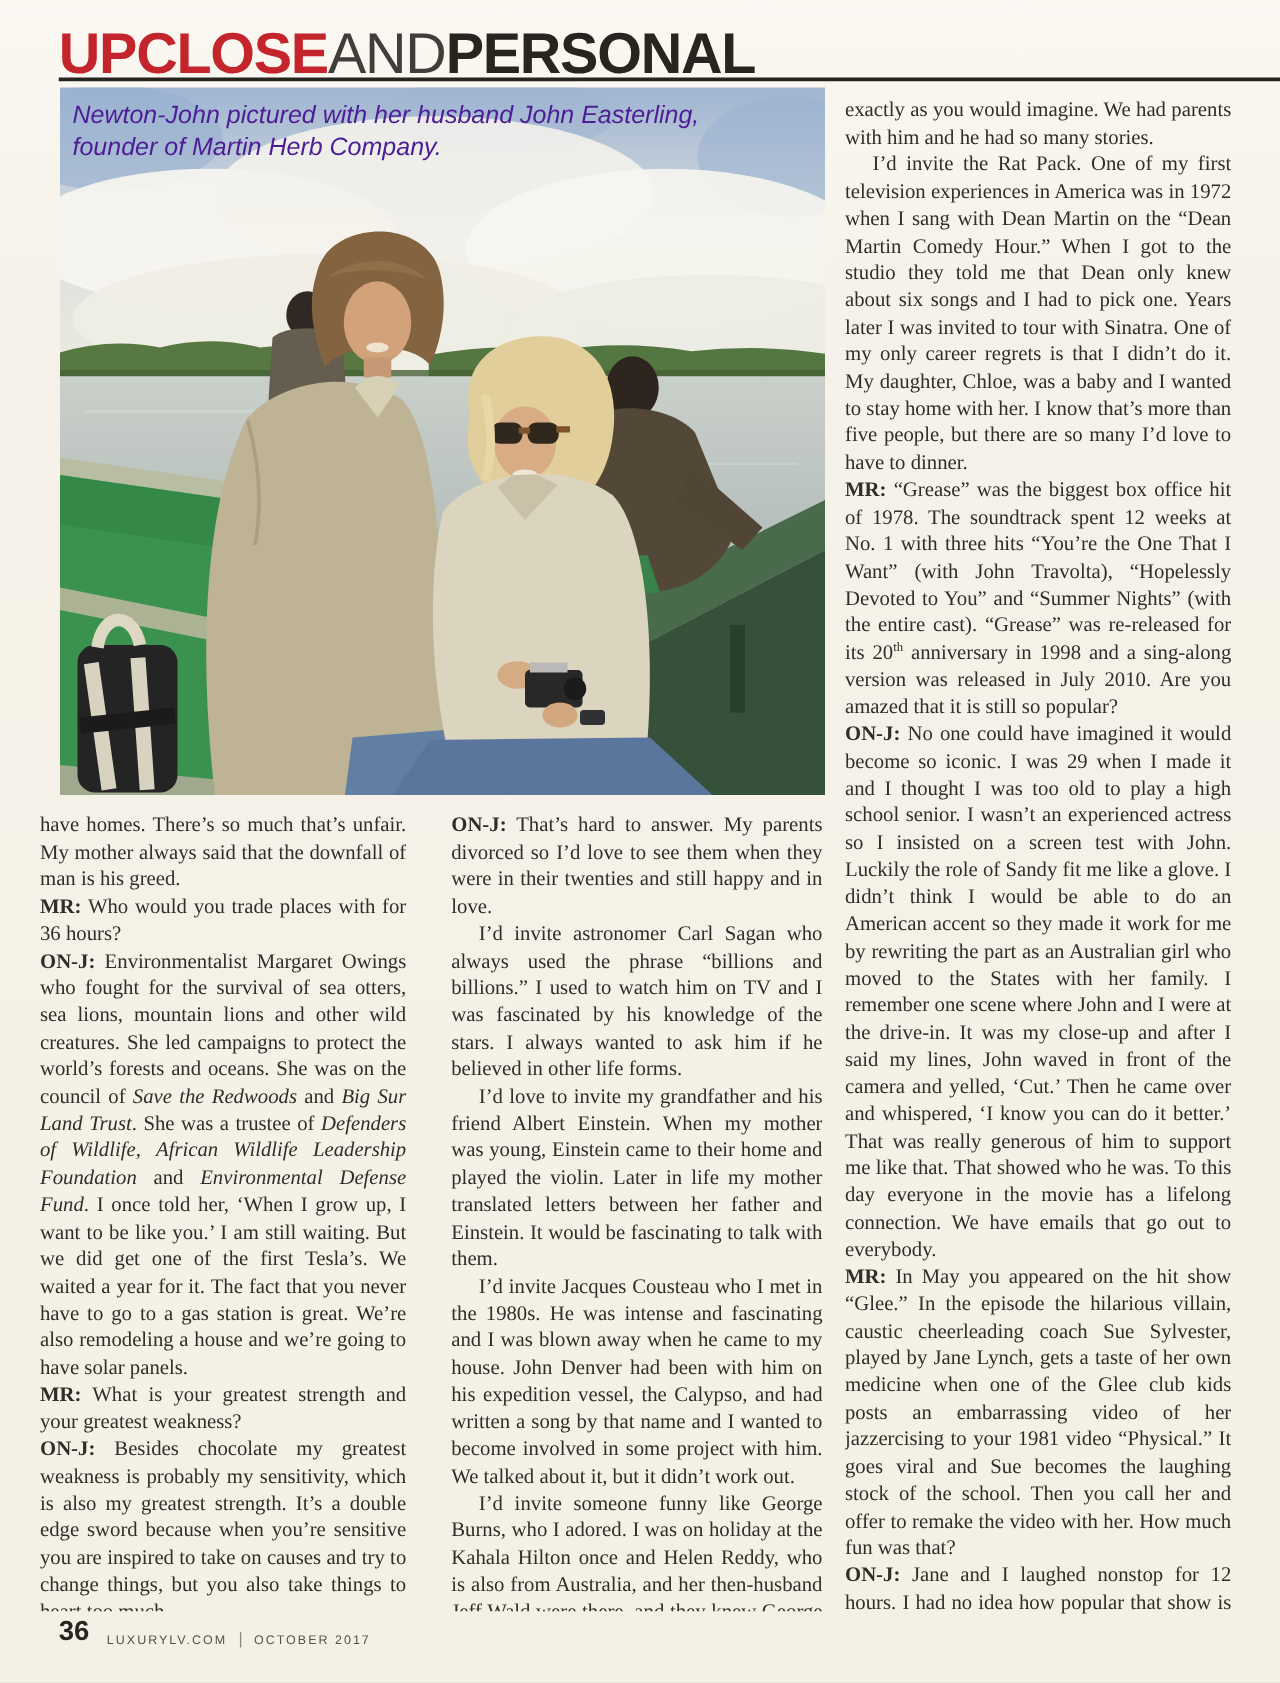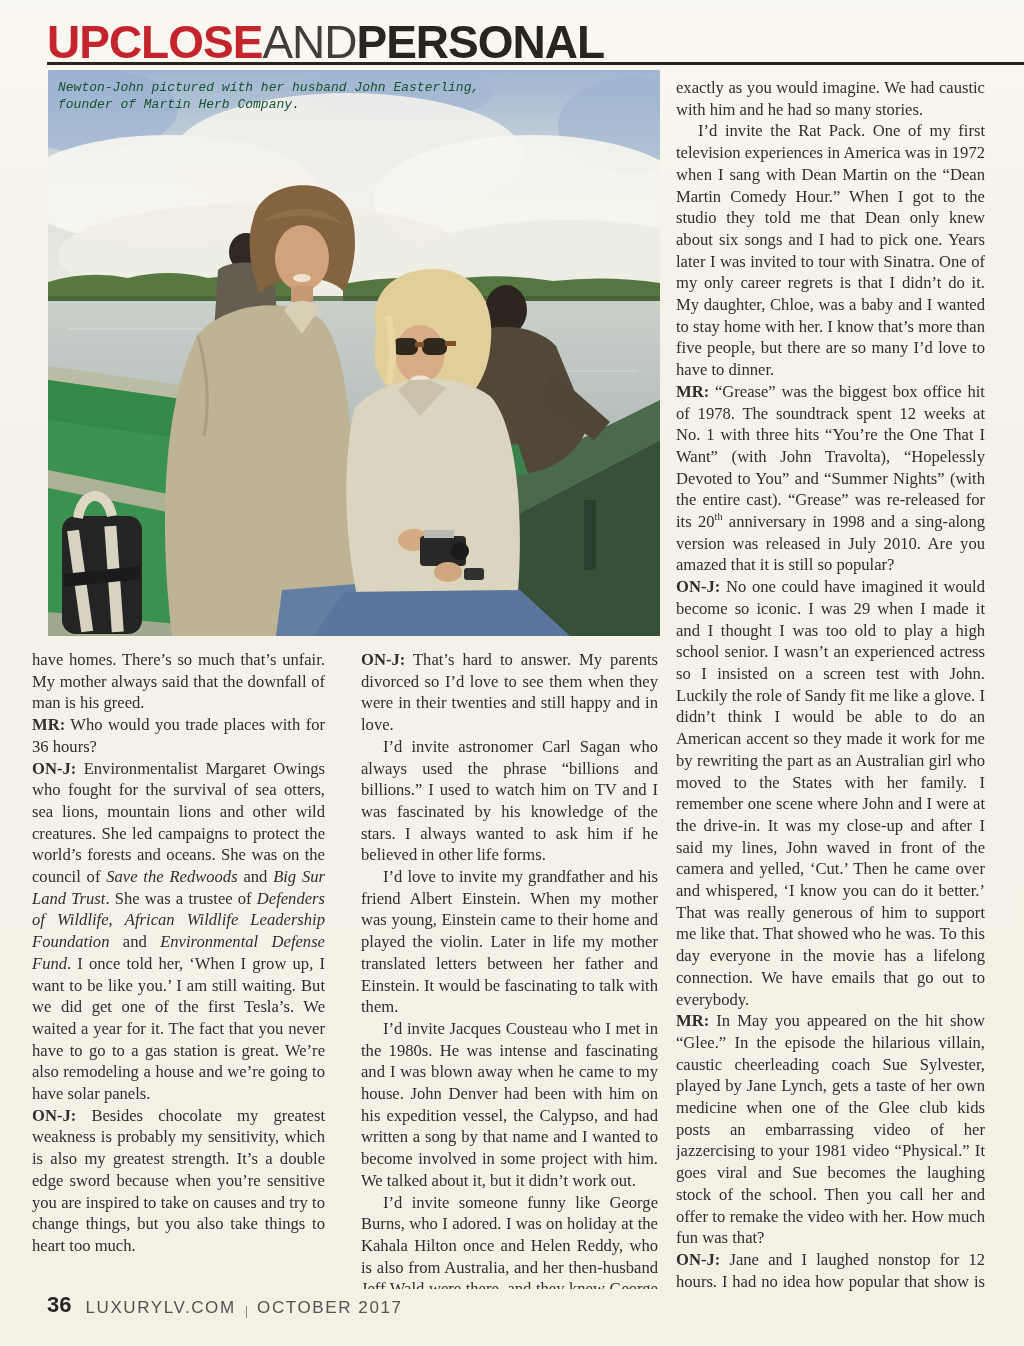--- a/index.html
+++ b/index.html
@@ -16,42 +16,42 @@
   }
   .masthead .seg-red{color:#c4252c;font-weight:bold;}
   .masthead .seg-thin{color:#403e3a;font-weight:normal;}
   .masthead .seg-dark{color:#27251f;font-weight:bold;}
   .rule{position:absolute;left:47px;top:62px;width:977px;height:3px;background:#27241e;}
   
   .photo{position:absolute;left:48px;top:70px;width:612px;height:566px;background:#cfd4cf;}
   .photo svg{display:block;width:100%;height:100%;}
   .photo-caption{
     position:absolute;left:10px;top:9px;
-    font-family:Liberation Mono, monospace;font-style:italic;
-    font-size:13px;line-height:1.32;color:#14532d;
+    font-family:Liberation Sans, sans-serif;font-style:italic;
+    font-size:20px;line-height:1.32;color:#4c1d95;
   }
   
   .col{
     position:absolute;text-align:justify;
     font-size:16.6px;line-height:21.7px;color:#322d26;overflow:hidden;
   }
   .col p{margin:0;}
   .col p.ind{text-indent:22px;}
   .col sup{font-size:0.62em;line-height:0;vertical-align:super;}
   .col-left{left:32px;top:649px;width:293px;height:640px;}
   .col-mid{left:361px;top:649px;width:297px;height:640px;}
   .col-right{left:676px;top:77px;width:309px;height:1218px;}
   
   .footer{
     position:absolute;left:47px;top:1292px;
     display:flex;align-items:flex-end;
     font-family:"Liberation Sans",sans-serif;
   }
   .footer .num{font-size:22px;font-weight:bold;color:#27251f;margin-right:14px;letter-spacing:0;}
-  .footer .meta{font-size:17px;letter-spacing:1.6px;color:#56524a;}
+  .footer .meta{font-size:10px;letter-spacing:1.6px;color:#56524a;}
   .footer .bar{margin:0 9px;color:#8d887e;font-size:13px;}
 </style>
 </head>
 <body>
 
 <div class="page">
 
   <div class="masthead">
     <span class="seg-red">UPCLOSE</span><span class="seg-thin">AND</span><span class="seg-dark">PERSONAL</span>
   </div>
@@ -149,31 +149,32 @@
     <div class="photo-caption">
       <div>Newton-John pictured with her husband John Easterling,</div>
       <div>founder of Martin Herb Company.</div>
     </div>
   </div>
 
   <div class="col col-left">
       <p><span>have homes. There’s so much that’s unfair. My mother always said that the downfall of man is his greed.</span></p>
       <p><span style="font-weight: bold;">MR:</span><span> Who would you trade places with for 36 hours?</span></p>
       <p><span style="font-weight: bold;">ON-J:</span><span> Environmentalist Margaret Owings who fought for the survival of sea otters, sea lions, mountain lions and other wild creatures. She led campaigns to protect the world’s forests and oceans. She was on the council of </span><span style="font-style: italic;">Save the Redwoods</span><span> and </span><span style="font-style: italic;">Big Sur Land Trust</span><span>. She was a trustee of </span><span style="font-style: italic;">Defenders of Wildlife</span><span>, </span><span style="font-style: italic;">African Wildlife Leadership Foundation</span><span> and </span><span style="font-style: italic;">Environmental Defense Fund</span><span>. I once told her, ‘When I grow up, I want to be like you.’ I am still waiting. But we did get one of the first Tesla’s. We waited a year for it. The fact that you never have to go to a gas station is great. We’re also remodeling a house and we’re going to have solar panels.</span></p>
+      <p><span style="font-weight: bold;">MR:</span><span> What is your greatest strength and your greatest weakness?</span></p>
       <p><span style="font-weight: bold;">ON-J:</span><span> Besides chocolate my greatest weakness is probably my sensitivity, which is also my greatest strength. It’s a double edge sword because when you’re sensitive you are inspired to take on causes and try to change things, but you also take things to heart too much.</span></p>
     </div>
   <div class="col col-mid">
       <p><span style="font-weight: bold;">ON-J:</span><span> That’s hard to answer. My parents divorced so I’d love to see them when they were in their twenties and still happy and in love.</span></p>
       <p class="ind"><span>I’d invite astronomer Carl Sagan who always used the phrase “billions and billions.” I used to watch him on TV and I was fascinated by his knowledge of the stars. I always wanted to ask him if he believed in other life forms.</span></p>
       <p class="ind"><span>I’d love to invite my grandfather and his friend Albert Einstein. When my mother was young, Einstein came to their home and played the violin. Later in life my mother translated letters between her father and Einstein. It would be fascinating to talk with them.</span></p>
       <p class="ind"><span>I’d invite Jacques Cousteau who I met in the 1980s. He was intense and fascinating and I was blown away when he came to my house. John Denver had been with him on his expedition vessel, the Calypso, and had written a song by that name and I wanted to become involved in some project with him. We talked about it, but it didn’t work out.</span></p>
       <p class="ind"><span>I’d invite someone funny like George Burns, who I adored. I was on holiday at the Kahala Hilton once and Helen Reddy, who is also from Australia, and her then-husband Jeff Wald were there, and they knew George Burns. So Helen and I put on grass skirts and sang a welcome song to him as he arrived at the hotel. He had a little cigar and he was</span></p>
     </div>
   <div class="col col-right">
-      <p><span>exactly as you would imagine. We had caustic with him and he had so many stories.</span></p>
+      <p><span>exactly as you would imagine. We had parents with him and he had so many stories.</span></p>
       <p class="ind"><span>I’d invite the Rat Pack. One of my first television experiences in America was in 1972 when I sang with Dean Martin on the “Dean Martin Comedy Hour.” When I got to the studio they told me that Dean only knew about six songs and I had to pick one. Years later I was invited to tour with Sinatra. One of my only career regrets is that I didn’t do it. My daughter, Chloe, was a baby and I wanted to stay home with her. I know that’s more than five people, but there are so many I’d love to have to dinner.</span></p>
       <p><span style="font-weight: bold;">MR:</span><span> “Grease” was the biggest box office hit of 1978. The soundtrack spent 12 weeks at No. 1 with three hits “You’re the One That I Want” (with John Travolta), “Hopelessly Devoted to You” and “Summer Nights” (with the entire cast). “Grease” was re-released for its 20</span><sup>th</sup><span> anniversary in 1998 and a sing-along version was released in July 2010. Are you amazed that it is still so popular?</span></p>
       <p><span style="font-weight: bold;">ON-J:</span><span> No one could have imagined it would become so iconic. I was 29 when I made it and I thought I was too old to play a high school senior. I wasn’t an experienced actress so I insisted on a screen test with John. Luckily the role of Sandy fit me like a glove. I didn’t think I would be able to do an American accent so they made it work for me by rewriting the part as an Australian girl who moved to the States with her family. I remember one scene where John and I were at the drive-in. It was my close-up and after I said my lines, John waved in front of the camera and yelled, ‘Cut.’ Then he came over and whispered, ‘I know you can do it better.’ That was really generous of him to support me like that. That showed who he was. To this day everyone in the movie has a lifelong connection. We have emails that go out to everybody.</span></p>
       <p><span style="font-weight: bold;">MR:</span><span> In May you appeared on the hit show “Glee.” In the episode the hilarious villain, caustic cheerleading coach Sue Sylvester, played by Jane Lynch, gets a taste of her own medicine when one of the Glee club kids posts an embarrassing video of her jazzercising to your 1981 video “Physical.” It goes viral and Sue becomes the laughing stock of the school. Then you call her and offer to remake the video with her. How much fun was that?</span></p>
       <p><span style="font-weight: bold;">ON-J:</span><span> Jane and I laughed nonstop for 12 hours. I had no idea how popular that show is until I told people I was going to be on it and they started shrieking. The set was recreated</span></p>
     </div>
 
   <div class="footer">
     <span class="num">36</span>
     <span class="meta">LUXURYLV.COM</span>

